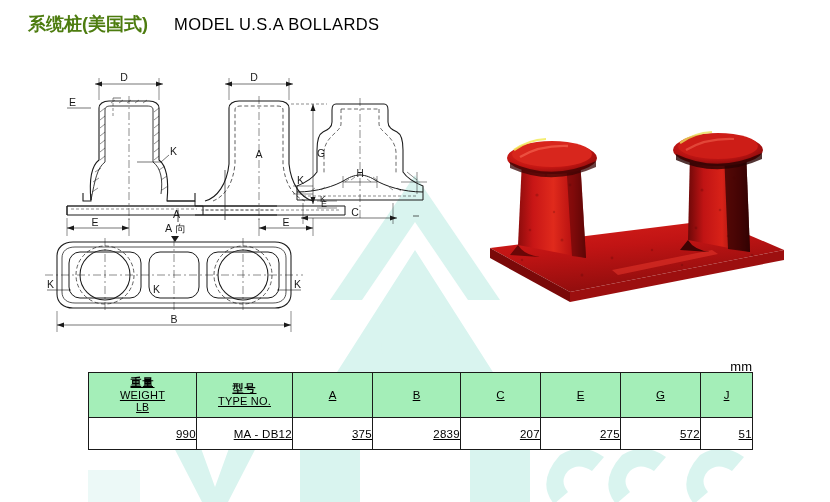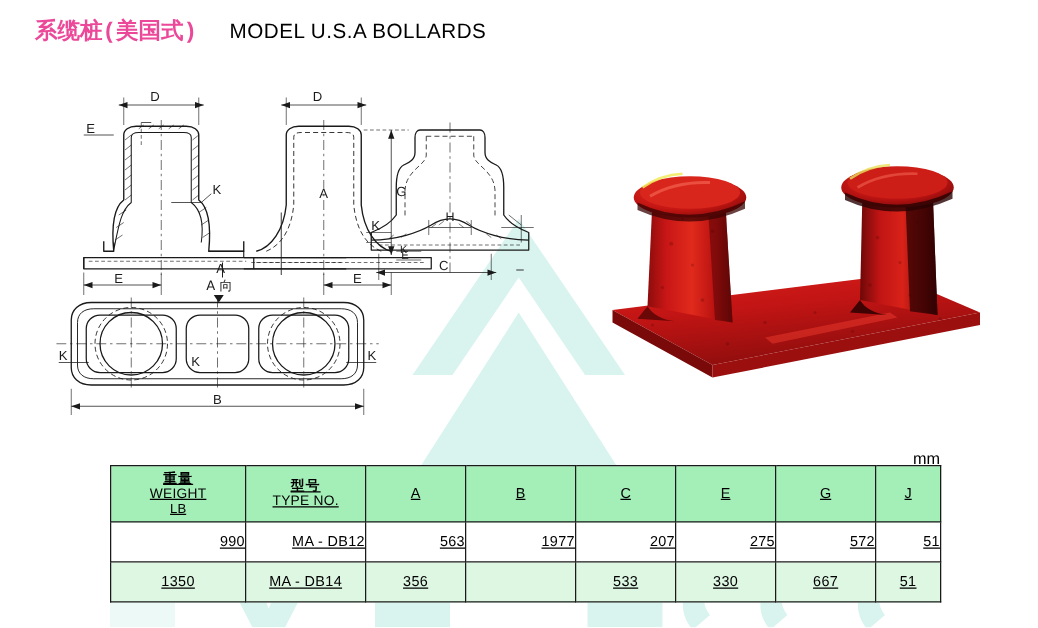--- a/index.html
+++ b/index.html
@@ -33,24 +33,24 @@
     left: 28px;
     top: 12px;
     display: flex;
     align-items: baseline;
     gap: 26px;
     z-index: 5;
   }
   .title-cn {
     font-size: 18px;
     font-weight: bold;
-    color: #ec4899;
+    color: #4d7c0f;
     letter-spacing: 0px;
     white-space: nowrap;
-    font-family: Liberation Mono, monospace;
+    font-family: Liberation Sans, sans-serif;
     text-align: center;
   }
   .title-en {
     font-size: 16.5px;
     font-weight: normal;
     color: #000000;
     letter-spacing: 0.4px;
     white-space: nowrap;
   }
 
@@ -548,34 +548,24 @@
           <th class="hdr-letter">C</th>
           <th class="hdr-letter">E</th>
           <th class="hdr-letter">G</th>
           <th class="hdr-letter">J</th>
         </tr>
       </thead>
       <tbody>
         <tr class="row-odd">
           <td class="cell-val">990</td>
           <td class="cell-val">MA - DB12</td>
-          <td class="cell-val">563</td>
-          <td class="cell-val">1977</td>
+          <td class="cell-val">375</td>
+          <td class="cell-val">2839</td>
           <td class="cell-val">207</td>
           <td class="cell-val">275</td>
           <td class="cell-val">572</td>
           <td class="cell-val">51</td>
         </tr>
-        <tr class="row-even">
-          <td class="cell-val">1350</td>
-          <td class="cell-val">MA - DB14</td>
-          <td class="cell-val">356</td>
-          <td class="cell-val"></td>
-          <td class="cell-val">533</td>
-          <td class="cell-val">330</td>
-          <td class="cell-val">667</td>
-          <td class="cell-val">51</td>
-        </tr>
       </tbody>
     </table>
   </div>
 
 </div>
 
 </body></html>

